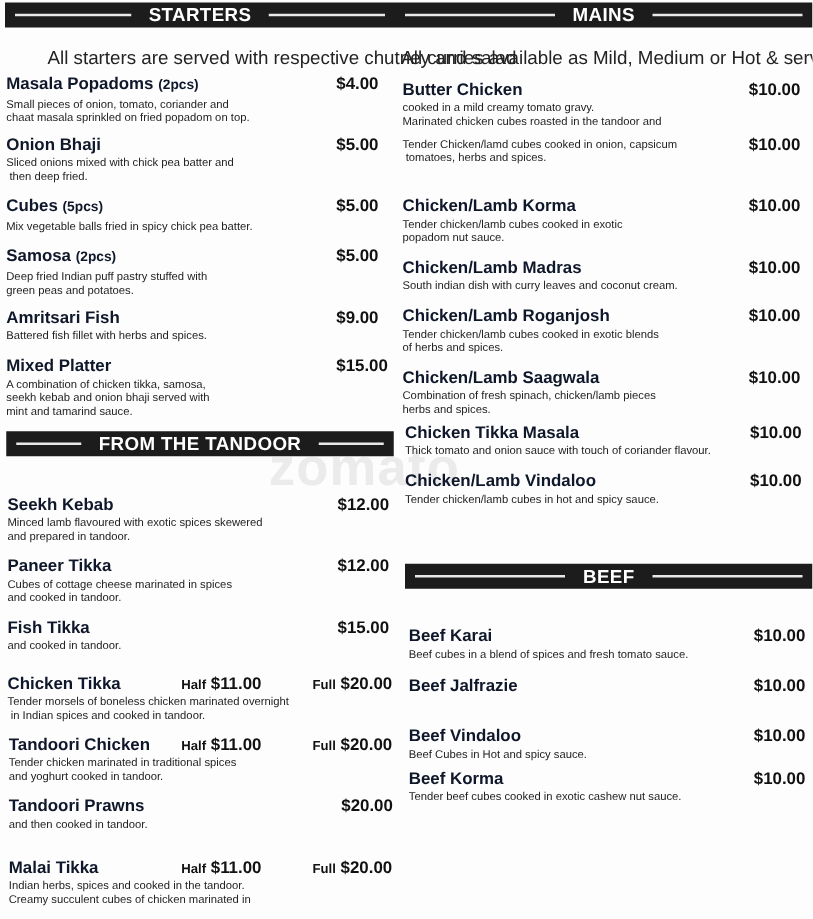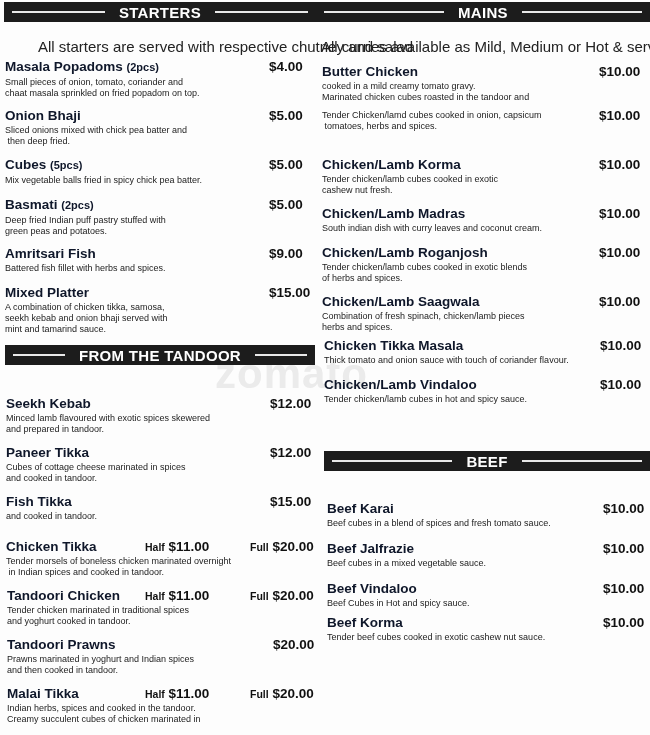--- a/index.html
+++ b/index.html
@@ -68,21 +68,21 @@
   <span class="price" style="left:264px;">$5.00</span>
 </div>
 <div class="item" style="left:5px; top:157px; width:300px;">
   <div class="name"><span>Cubes</span> <span class="qty">(5pcs)</span></div>
   <div class="desc">
       <div>Mix vegetable balls fried in spicy chick pea batter.</div>
     </div>
   <span class="price" style="left:264px;">$5.00</span>
 </div>
 <div class="item" style="left:5px; top:197px; width:300px;">
-  <div class="name"><span>Basmati</span> <span class="qty">(2pcs)</span></div>
+  <div class="name"><span>Samosa</span> <span class="qty">(2pcs)</span></div>
   <div class="desc">
       <div>Deep fried Indian puff pastry stuffed with</div>
       <div>green peas and potatoes.</div>
     </div>
   <span class="price" style="left:264px;">$5.00</span>
 </div>
 <div class="item" style="left:5px; top:246px; width:300px;">
   <div class="name"><span>Amritsari Fish</span></div>
   <div class="desc">
       <div>Battered fish fillet with herbs and spices.</div>
@@ -142,21 +142,20 @@
   <div class="desc">
       <div>Tender chicken marinated in traditional spices</div>
       <div>and yoghurt cooked in tandoor.</div>
     </div>
   <span class="half" style="left:138px;"><span class="lbl">Half</span> <span>$11.00</span></span>
   <span class="price" style="left:243px;"><span class="lbl">Full</span> <span>$20.00</span></span>
 </div>
 <div class="item" style="left:7px; top:637px; width:310px;">
   <div class="name"><span>Tandoori Prawns</span></div>
   <div class="desc">
-      <div>Prawns marinated in yoghurt and Indian spices</div>
       <div>and then cooked in tandoor.</div>
     </div>
   <span class="price" style="left:266px;">$20.00</span>
 </div>
 <div class="item" style="left:7px; top:686px; width:310px;">
   <div class="name"><span>Malai Tikka</span></div>
   <div class="desc">
       <div>Indian herbs, spices and cooked in the tandoor.</div>
       <div>Creamy succulent cubes of chicken marinated in</div>
     </div>
@@ -176,21 +175,21 @@
   <div class="desc">
       <div>Tender Chicken/lamd cubes cooked in onion, capsicum</div>
       <div style="white-space:pre;"> tomatoes, herbs and spices.</div>
     </div>
   <span class="price" style="left:277px;">$10.00</span>
 </div>
 <div class="item" style="left:322px; top:157px; width:320px;">
   <div class="name"><span>Chicken/Lamb Korma</span></div>
   <div class="desc">
       <div>Tender chicken/lamb cubes cooked in exotic</div>
-      <div>cashew nut fresh.</div>
+      <div>popadom nut sauce.</div>
     </div>
   <span class="price" style="left:277px;">$10.00</span>
 </div>
 <div class="item" style="left:322px; top:206px; width:320px;">
   <div class="name"><span>Chicken/Lamb Madras</span></div>
   <div class="desc">
       <div>South indian dish with curry leaves and coconut cream.</div>
     </div>
   <span class="price" style="left:277px;">$10.00</span>
 </div>
@@ -233,23 +232,20 @@
 
 <div class="item" style="left:327px; top:501px; width:320px;">
   <div class="name"><span>Beef Karai</span></div>
   <div class="desc">
       <div>Beef cubes in a blend of spices and fresh tomato sauce.</div>
     </div>
   <span class="price" style="left:276px;">$10.00</span>
 </div>
 <div class="item" style="left:327px; top:541px; width:320px;">
   <div class="name"><span>Beef Jalfrazie</span></div>
-  <div class="desc">
-      <div>Beef cubes in a mixed vegetable sauce.</div>
-    </div>
   <span class="price" style="left:276px;">$10.00</span>
 </div>
 <div class="item" style="left:327px; top:581px; width:320px;">
   <div class="name"><span>Beef Vindaloo</span></div>
   <div class="desc">
       <div>Beef Cubes in Hot and spicy sauce.</div>
     </div>
   <span class="price" style="left:276px;">$10.00</span>
 </div>
 <div class="item" style="left:327px; top:615px; width:320px;">

